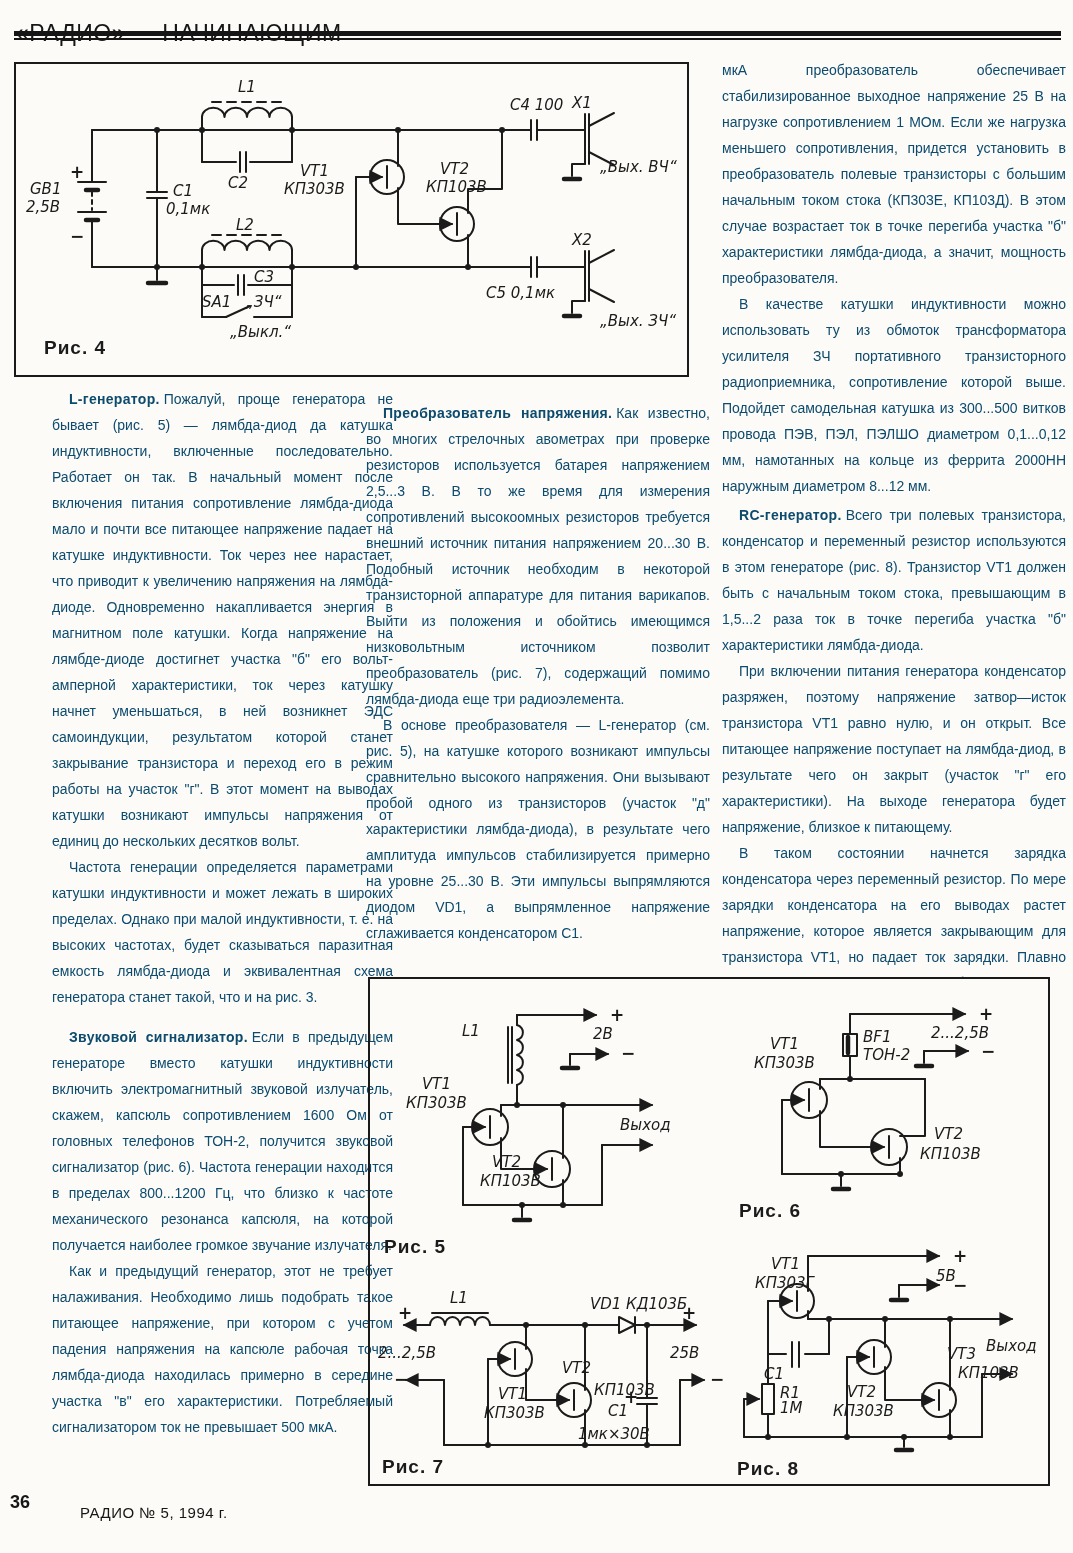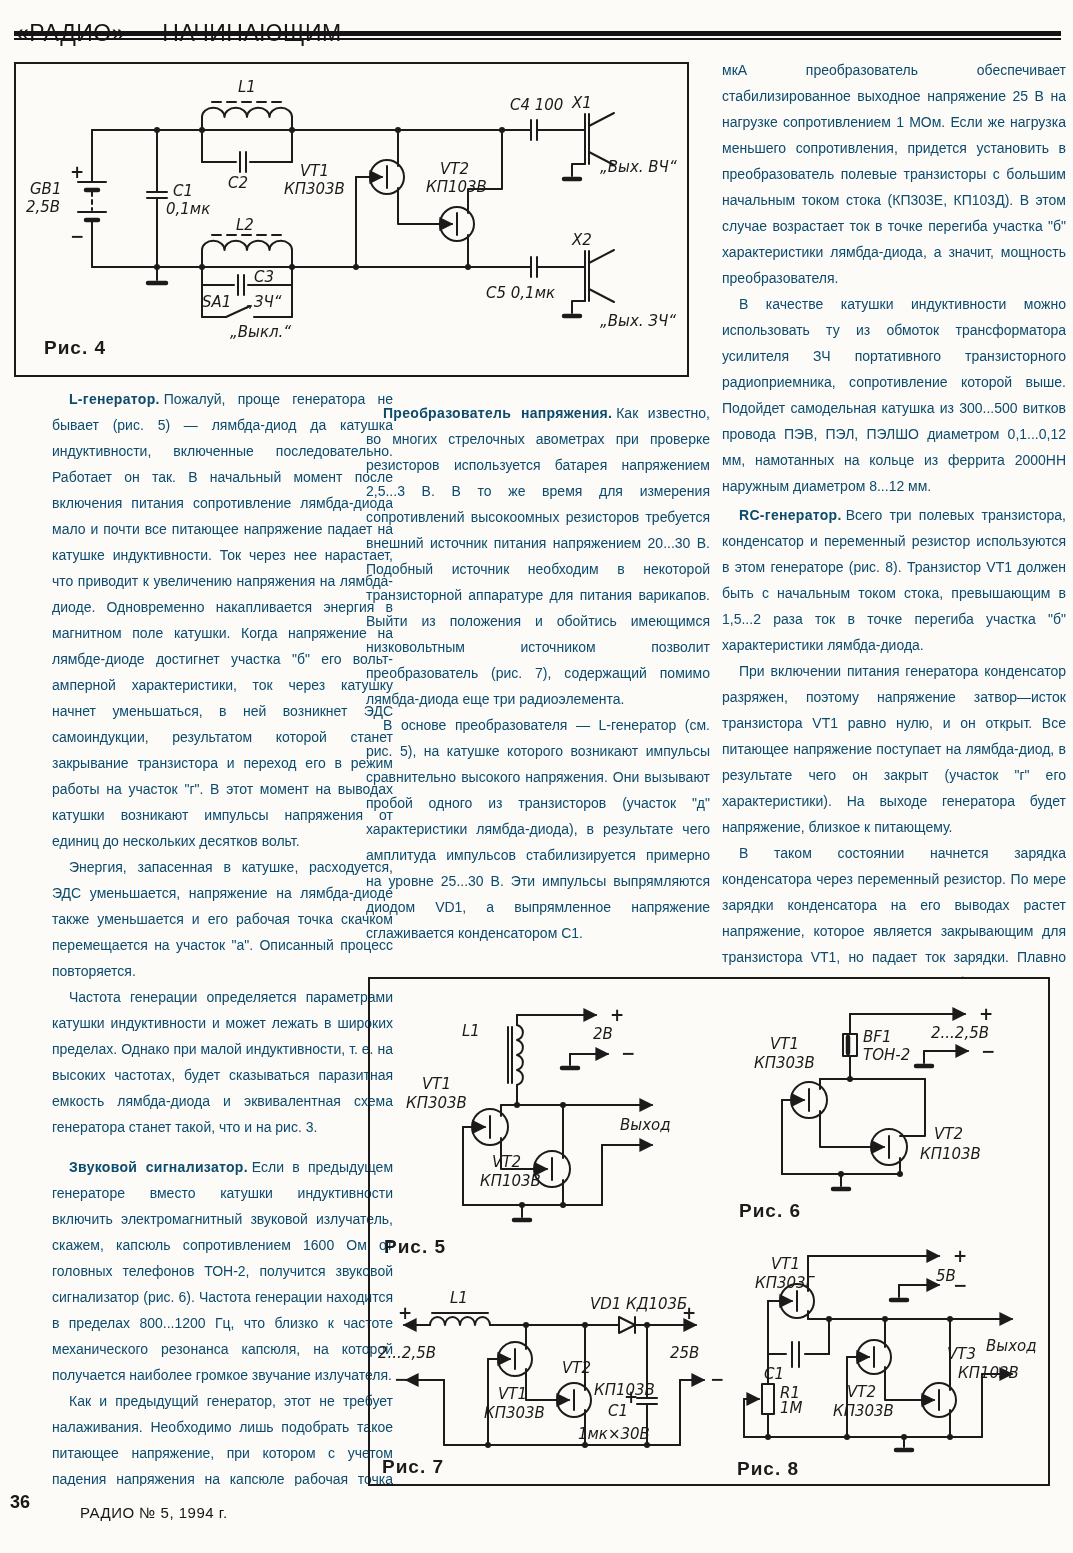--- a/index.html
+++ b/index.html
@@ -173,21 +173,20 @@
         <path class="w thick" d="M548,252 H564"></path>
     <text x="556" y="181">X2</text>
     <text x="584" y="262">„Вых. ЗЧ“</text>
   </g>
   <text class="cap" x="28" y="290">Рис. 4</text>
 </svg>
 </div>
 
 <div class="abs col" style="left:12px;top:386px;width:341px;height:1100px;overflow:hidden;margin-left:40px;">
   <p><b class="lead">L-генератор.</b><span>Пожалуй, проще генератора не бывает (рис. 5) — лямбда-диод да катушка индуктивности, включенные последовательно. Работает он так. В начальный момент после включения питания сопротивление лямбда-диода мало и почти все питающее напряжение падает на катушке индуктивности. Ток через нее нарастает, что приводит к увеличению напряжения на лямбда-диоде. Одновременно накапливается энергия в магнитном поле катушки. Когда напряжение на лямбде-диоде достигнет участка "б" его вольт-амперной характеристики, ток через катушку начнет уменьшаться, в ней возникнет ЭДС самоиндукции, результатом которой станет закрывание транзистора и переход его в режим работы на участок "г". В этот момент на выводах катушки возникают импульсы напряжения от единиц до нескольких десятков вольт.</span></p>
-  <p><span>Энергия, запасенная в катушке, расходуется, ЭДС уменьшается, напряжение на лямбда-диоде также уменьшается и его рабочая точка скачком перемещается на участок "а". Описанный процесс повторяется.</span></p>
   <p><span>Частота генерации определяется параметрами катушки индуктивности и может лежать в широких пределах. Однако при малой индуктивности, т. е. на высоких частотах, будет сказываться паразитная емкость лямбда-диода и эквивалентная схема генератора станет такой, что и на рис. 3.</span></p>
   <p class="gap14"><b class="lead">Звуковой сигнализатор.</b><span>Если в предыдущем генераторе вместо катушки индуктивности включить электромагнитный звуковой излучатель, скажем, капсюль сопротивлением 1600 Ом от головных телефонов ТОН-2, получится звуковой сигнализатор (рис. 6). Частота генерации находится в пределах 800...1200 Гц, что близко к частоте механического резонанса капсюля, на которой получается наиболее громкое звучание излучателя.</span></p>
   <p><span>Как и предыдущий генератор, этот не требует налаживания. Необходимо лишь подобрать такое питающее напряжение, при котором с учетом падения напряжения на капсюле рабочая точка лямбда-диода находилась примерно в середине участка "в" его характеристики. Потребляемый сигнализатором ток не превышает 500 мкА.</span></p>
 </div>
 
 <div class="abs col" style="left:366px;top:386px;width:344px;height:560px;overflow:hidden;">
   <p class="gap14"><b class="lead">Преобразователь напряжения.</b><span>Как известно, во многих стрелочных авометрах при проверке резисторов используется батарея напряжением 2,5...3 В. В то же время для измерения сопротивлений высокоомных резисторов требуется внешний источник питания напряжением 20...30 В. Подобный источник необходим в некоторой транзисторной аппаратуре для питания варикапов. Выйти из положения и обойтись имеющимся низковольтным источником позволит преобразователь (рис. 7), содержащий помимо лямбда-диода еще три радиоэлемента.</span></p>
   <p><span>В основе преобразователя — L-генератор (см. рис. 5), на катушке которого возникают импульсы сравнительно высокого напряжения. Они вызывают пробой одного из транзисторов (участок "д" характеристики лямбда-диода), в результате чего амплитуда импульсов стабилизируется примерно на уровне 25...30 В. Эти импульсы выпрямляются диодом VD1, а выпрямленное напряжение сглаживается конденсатором С1.</span></p>
 </div>
 

